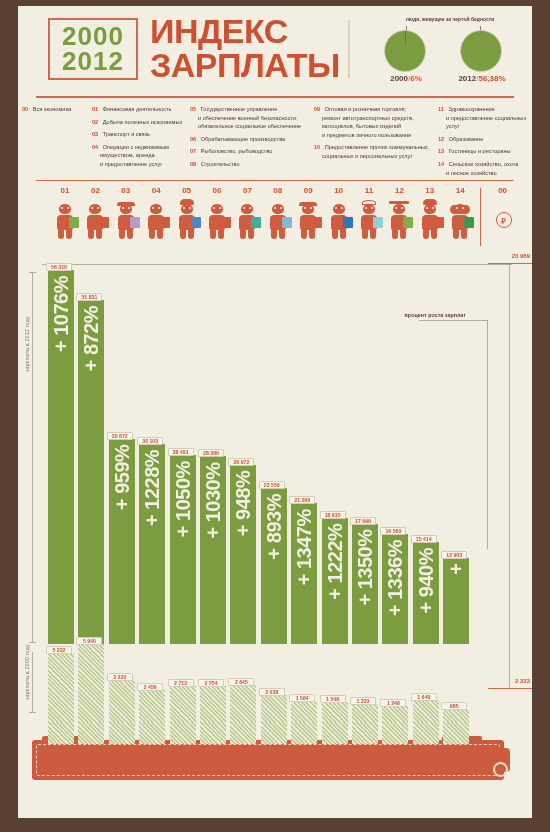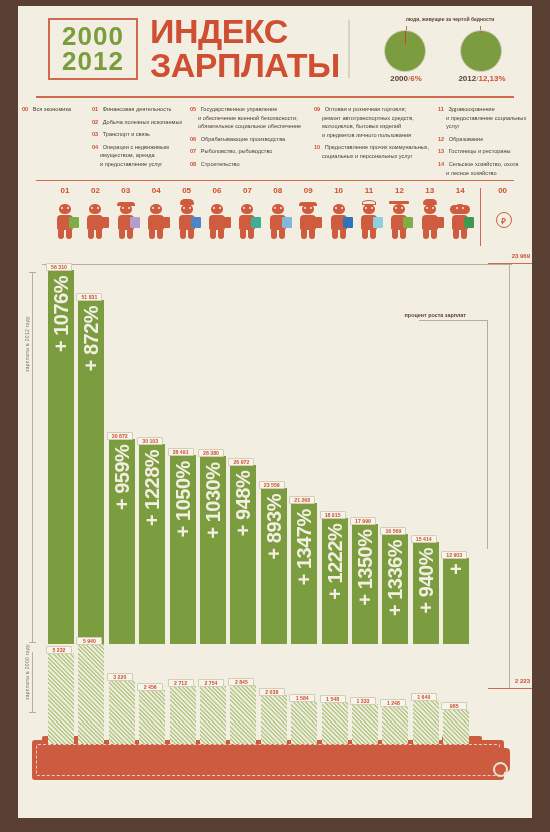--- a/index.html
+++ b/index.html
@@ -183,21 +183,21 @@
         <div class="pie"></div>
       </div>
       <div class="pie-lbl" style="left:4px;">
         <span>2000</span><span style="color:#b5ae9d;">/</span><span class="pct">6%</span>
       </div>
 
       <div class="pie-wrap" style="left:90px;">
         <div class="pie small"></div>
       </div>
       <div class="pie-lbl" style="left:80px;">
-        <span>2012</span><span style="color:#b5ae9d;">/</span><span class="pct">12,13%</span>
+        <span>2012</span><span style="color:#b5ae9d;">/</span><span class="pct">56,38%</span>
       </div>
     </div>
   </div>
   <div id="hr1"></div>
 
   <div id="legend">
       <div class="lg-col" style="left: 4px;">
         <div class="lg-item"><span class="lg-num">00</span> <span class="lg-txt">Вся экономика</span></div>
       </div>
       <div class="lg-col" style="left: 74px;">

